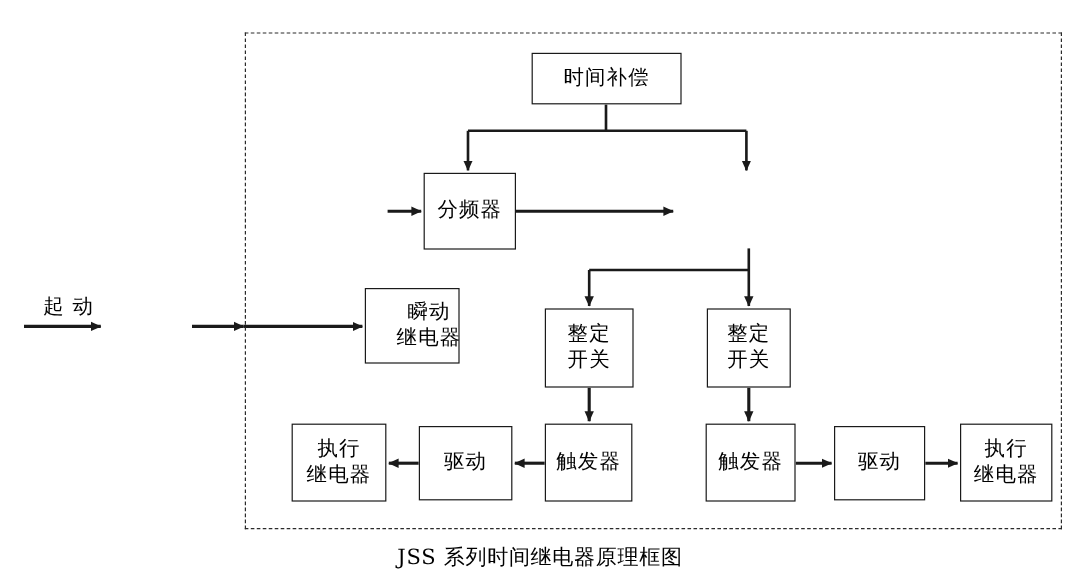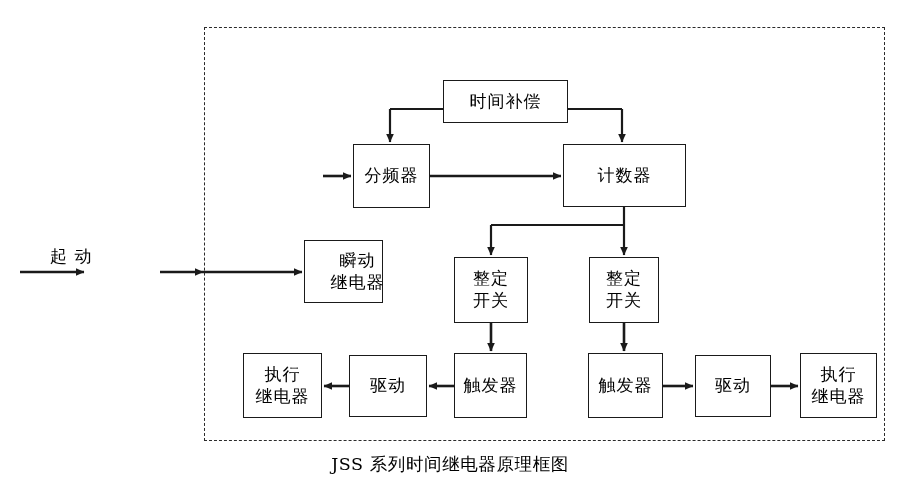--- a/index.html
+++ b/index.html
@@ -118,43 +118,40 @@
 
       <path d="M624,207 L624,225"></path>
       <path d="M491,225 L624,225"></path>
       <path d="M491,225 L491,255" marker-end="url(#ah)"></path>
       <path d="M624,225 L624,255" marker-end="url(#ah)"></path>
     </g>
   </svg>
 
   <div class="boundary" style="left:204px; top:27px; width:681px; height:414px;"></div>
 
-  <div class="free-label" style="left:50px; top:245px; width:42px;">
+  <div class="free-label" style="left:36px; top:245px; width:42px;">
     <span class="ln">起</span>
     <span class="ln">动</span>
   </div>
 
 
   <div class="node" style="left:304px; top:240px; width:79px; height:63px;padding-left:28px;">
     <span class="ln">瞬动</span>
     <span class="ln">继电器</span>
   </div>
 
-  <div class="node" style="left:443px; top:44px; width:125px; height:43px;margin-top:36px;">
+  <div class="node" style="left:443px; top:44px; width:125px; height:43px;">
     <span class="ln">时间补偿</span>
   </div>
 
 
   <div class="node" style="left:353px; top:144px; width:77px; height:64px;">
     <span class="ln">分频器</span>
   </div>
 
-  <div class="node" style="left:563px; top:144px; width:123px; height:63px;">
-    <span class="ln">计数器</span>
-  </div>
 
   <div class="node" style="left:454px; top:257px; width:74px; height:66px;">
     <span class="ln">整定</span>
     <span class="ln">开关</span>
   </div>
 
   <div class="node" style="left:589px; top:257px; width:70px; height:66px;">
     <span class="ln">整定</span>
     <span class="ln">开关</span>
   </div>

